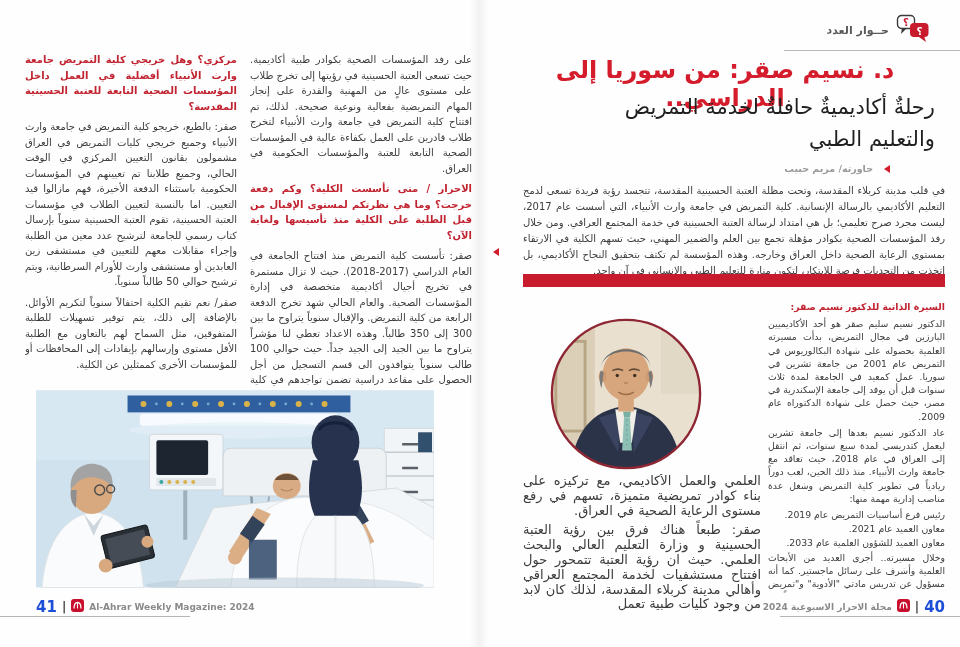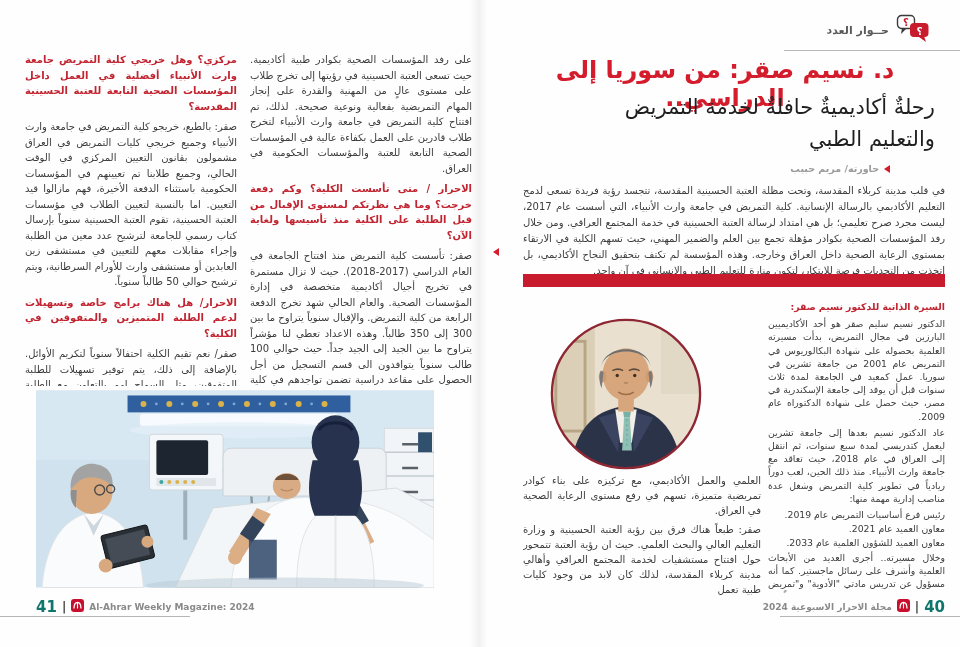--- a/index.html
+++ b/index.html
@@ -22,47 +22,47 @@
   .section-label { font-size:11px; font-weight:bold; color:#5a5a5a; letter-spacing:0;margin-left:24px; }
   .head-rule { position:absolute; top:50px; left:784px; width:176px; height:1px; background:#b9b9b9; }
 
   .headline { position:absolute; top:56px; left:515px; width:420px; direction:rtl;
     text-align:center; color:#d41c2c; font-size:24px; font-weight:bold; }
   .subhead { position:absolute; left:515px; width:420px; direction:rtl; 
     color:#1f1f1f; font-size:21px; font-weight:500; }
   .subhead1 { top:95px; } .subhead2 { top:127px; }
 
   .byline { position:absolute; top:163px; right:70px; direction:rtl; display:flex;
-    align-items:center; gap:5px; color:#9a9a9a; font-size:9.5px; font-weight:bold; }
+    align-items:center; gap:11px; color:#9a9a9a; font-size:9.5px; font-weight:bold; }
   .tri-left { width:0; height:0; border-top:4px solid transparent;
     border-bottom:4px solid transparent; border-right:6px solid #d41c2c; }
 
   .intro { position:absolute; top:183px; left:523px; width:422px; direction:rtl;
     text-align:justify; color:#3b3b3b; font-size:10px; line-height:16px; }
   .intro-end-marker { position:absolute; left:493px; top:248px; }
   .red-bar { position:absolute; top:274px; left:523px; width:422px; height:13px; background:#c81b2e; }
 
   .cv-col { left:768px; top:300px; width:177px; height:293px; font-size:9.3px; line-height:13.2px; }
   .cv-col p { margin:0 0 3px 0; }
   .cv-heading { color:#c12430; font-weight:bold; margin-bottom:4px !important; }
   .cv-pos { margin:0 0 1px 12px !important; }
 
-  .qa-col { left:523px; top:474px; width:238px; height:140px; font-size:10px; line-height:14.8px; }
+  .qa-col { left:523px; top:474px; width:238px; height:140px; font-size:13px; line-height:14.8px; }
 
   .portrait-wrap { position:absolute; left:548px; top:316px; width:156px; height:156px; }
 
   
   .lcol1 { left:25px;  top:52px; width:212px; height:334px; }
   .lcol2 { left:250px; top:52px; width:222px; height:334px; }
   .sim-photo-wrap { position:absolute; left:36px; top:390px; width:398px; height:198px;
     overflow:hidden; border-radius:1px; }
 
   
   .footer { position:absolute; top:597px; display:flex; align-items:center; gap:5px; }
-  .footer .pnum { font-size:15px; font-weight:bold; color:#0f766e; }
+  .footer .pnum { font-size:15px; font-weight:bold; color:#1d4ed8; }
   .footer .sep { font-size:12px; color:#444; font-weight:bold; }
   .footer .mag { font-size:9px; color:#8a8a8a; font-weight:bold; }
   .footer-left  { left:36px; direction:ltr; }
   .footer-right { right:15px; direction:rtl; }
   .footer-rule { position:absolute; top:616px; height:1px; background:#b5b5b5; }
   .rule-left  { left:0;   width:190px; }
   .rule-right { left:780px; width:180px; }
 </style>
 </head>
 <body>
@@ -161,21 +161,20 @@
         <line x1="6.5" y1="4" x2="6.5" y2="9.5" stroke="#ffffff" stroke-width="1.1"></line>
       </svg>
     </span>
     <span class="mag">مجلة الاحرار الاسبوعية 2024</span>
   </div>
   <div class="footer-rule rule-right"></div>
 
   <div class="col lcol1">
     <p class="q">مركزي؟ وهل خريجي كلية التمريض جامعة وارث الأنبياء أفضلية في العمل داخل المؤسسات الصحية التابعة للعتبة الحسينية المقدسة؟</p>
     <p class="ans">صقر: بالطبع، خريجو كلية التمريض في جامعة وارث الأنبياء وجميع خريجي كليات التمريض في العراق مشمولون بقانون التعيين المركزي في الوقت الحالي، وجميع طلابنا تم تعيينهم في المؤسسات الحكومية باستثناء الدفعة الأخيرة، فهم مازالوا قيد التعيين. اما بالنسبة لتعيين الطلاب في مؤسسات العتبة الحسينية، تقوم العتبة الحسينية سنوياً بإرسال كتاب رسمي للجامعة لترشيح عدد معين من الطلبة وإجراء مقابلات معهم للتعيين في مستشفى زين العابدين أو مستشفى وارث للأورام السرطانية، ويتم ترشيح حوالي 50 طالباً سنوياً.</p>
-    <p class="q">الاحرار/ هل هناك برامج خاصة وتسهيلات لدعم الطلبة المتميزين والمتفوقين في الكلية؟</p>
     <p class="ans">صقر/ نعم تقيم الكلية احتفالاً سنوياً لتكريم الأوائل. بالإضافة إلى ذلك، يتم توفير تسهيلات للطلبة المتفوقين، مثل السماح لهم بالتعاون مع الطلبة الأقل مستوى وإرسالهم بإيفادات إلى المحافظات أو للمؤسسات الأخرى كممثلين عن الكلية.</p>
 
   </div>
 
   <div class="col lcol2">
     <p>على رفد المؤسسات الصحية بكوادر طبية أكاديمية. حيث تسعى العتبة الحسينية في رؤيتها إلى تخرج طلاب على مستوى عالٍ من المهنية والقدرة على إنجاز المهام التمريضية بفعالية ونوعية صحيحة. لذلك، تم افتتاح كلية التمريض في جامعة وارث الأنبياء لتخرج طلاب قادرين على العمل بكفاءة عالية في المؤسسات الصحية التابعة للعتبة والمؤسسات الحكومية في العراق.</p>
     <p class="q">الاحرار / متى تأسست الكلية؟ وكم دفعة خرجت؟ وما هي نظرتكم لمستوى الإقبال من قبل الطلبة على الكلية منذ تأسيسها ولغاية الآن؟</p>
     <p class="ans">صقر: تأسست كلية التمريض منذ افتتاح الجامعة في العام الدراسي (2017-2018). حيث لا تزال مستمرة في تخريج أجيال أكاديمية متخصصة في إدارة المؤسسات الصحية. والعام الحالي شهد تخرج الدفعة الرابعة من كلية التمريض. والإقبال سنوياً يتراوح ما بين 300 إلى 350 طالباً. وهذه الاعداد تعطي لنا مؤشراً يتراوح ما بين الجيد إلى الجيد جداً. حيث حوالي 100 طالب سنوياً يتوافدون الى قسم التسجيل من أجل الحصول على مقاعد دراسية تضمن تواجدهم في كلية التمريض بجامعة وارث الأنبياء.</p>
 
   </div>

